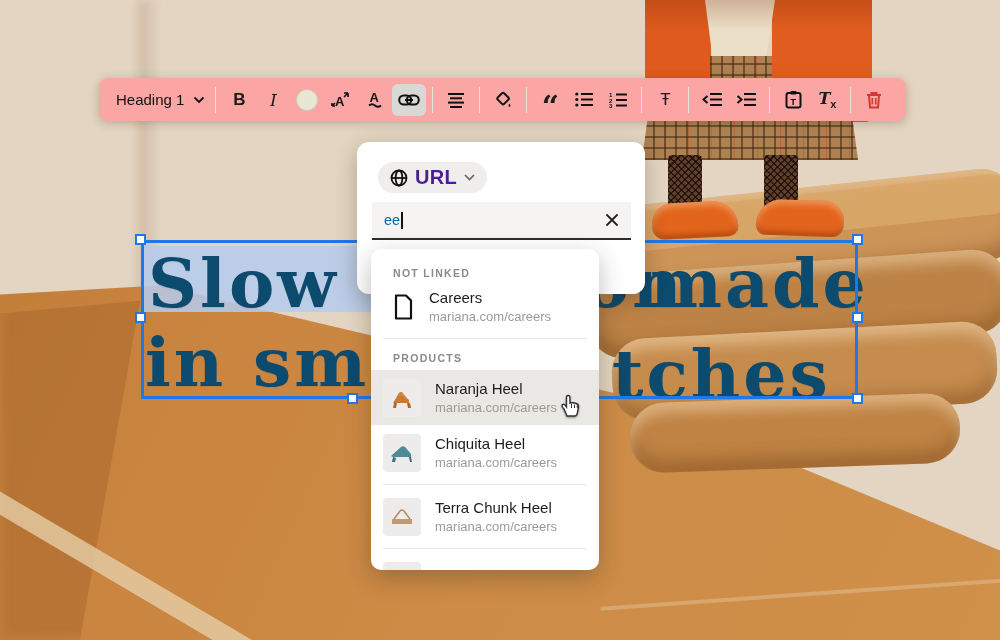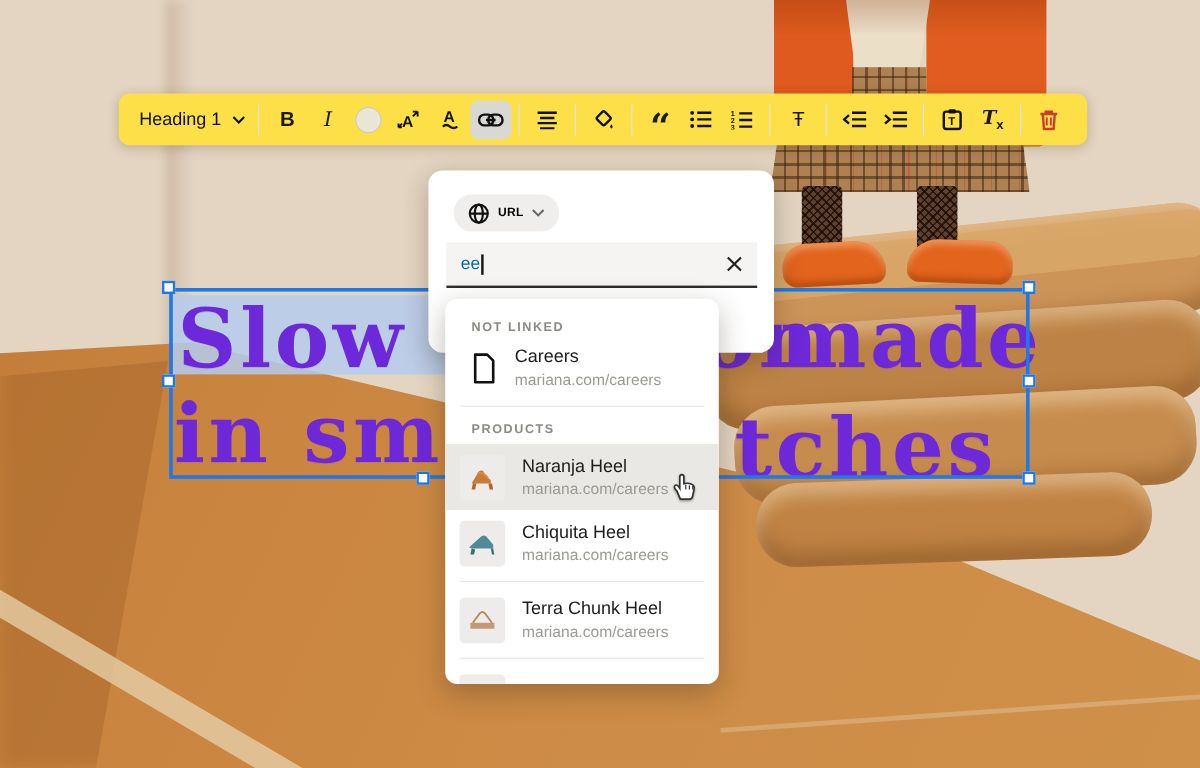--- a/index.html
+++ b/index.html
@@ -49,49 +49,49 @@
       repeating-linear-gradient(-45deg, rgba(20,8,2,.7) 0 1.5px, transparent 1.5px 5px); }
   .leg-l { left:668px; top:155px; height:72px; }
   .leg-r { left:764px; top:155px; height:70px; }
   .shoe { position:absolute; background:#e2641d; box-shadow:inset 0 4px 6px rgba(255,200,150,.5), inset 0 -4px 5px rgba(140,50,0,.5); }
   .shoe-l { left:652px; top:202px; width:86px; height:36px; border-radius:20px 26px 10px 12px; transform:rotate(-3deg); }
   .shoe-r { left:756px; top:200px; width:88px; height:36px; border-radius:26px 20px 12px 10px; transform:rotate(2deg); }
 
   
   .hl-highlight { position:absolute; left:144px; top:246px; width:300px; height:66px; background:#b5cbee; opacity:.85; }
   .hl-seg { position:absolute; font-family:"DejaVu Serif","Liberation Serif",serif; font-weight:bold;
-    font-size:68px; letter-spacing:3px; color:#6d28d9; white-space:pre; text-shadow:0 1px 0 rgba(120,80,40,.15); }
+    font-size:68px; letter-spacing:3px; color:#0c4a6e; white-space:pre; text-shadow:0 1px 0 rgba(120,80,40,.15); }
 
   
   .selbox { position:absolute; left:141px; top:240px; width:717px; height:159px; border:3px solid #1f78e8; }
   .handle { position:absolute; width:11px; height:11px; background:#fff; border:2.5px solid #1f78e8; }
 
   
-  .toolbar { position:absolute; left:99px; top:78px; width:807px; height:43px; background:#fde047; border-radius:9px;
+  .toolbar { position:absolute; left:99px; top:78px; width:807px; height:43px; background:#fca5a5; border-radius:9px;
     box-shadow:0 2px 10px rgba(60,40,20,.25); display:flex; align-items:center; padding:0 13px; z-index:20; }
   .tb-item { display:flex; align-items:center; justify-content:center; height:32px; min-width:34px; border-radius:6px; cursor:pointer; color:#1a1a1a; }
   .tb-sep { width:1px; height:26px; background:#e4e3e0; margin:0 6px; }
   .tb-heading { font-size:15px; color:#111; gap:9px; padding:0 4px; min-width:92px; }
   .tb-glyph-b { font-weight:bold; font-size:17px; }
   .tb-glyph-i { font-family:"DejaVu Serif",serif; font-style:italic; font-size:17px; }
   .tb-circle { width:22px; height:22px; border-radius:50%; background:#e9e6d6; border:1px solid #cfccbc; }
   .tb-active { background:#d8d8d5; }
   .tb-strike { font-size:17px; font-weight:500; }
   .tb-tx { font-family:"DejaVu Serif",serif; font-style:italic; font-size:16px; font-weight:bold;align-items:center; }
   .tb-tx sub { font-style:normal; font-family:"Liberation Sans",sans-serif; font-size:11px; font-weight:bold; }
   .tb-quote { font-family:"DejaVu Serif",serif; font-size:30px; font-weight:bold; line-height:10px; padding-top:14px; }
   .tb-trash { color:#cf3a30; }
   .tb-item svg { display:block; }
 
   
   .card1 { position:absolute; left:357px; top:142px; width:288px; height:152px; background:#fff; border-radius:12px;
     box-shadow:0 6px 22px rgba(50,35,20,.28); z-index:30; }
   .url-pill { position:absolute; left:21px; top:20px; height:31px; padding:0 12px; background:#efeeec; border-radius:16px;
     display:flex; align-items:center; gap:7px; cursor:pointer; }
-  .url-pill .lbl { font-size:10px; font-weight:bold; color:#000000; letter-spacing:.3px; }
+  .url-pill .lbl { font-size:20px; font-weight:bold; color:#4c1d95; letter-spacing:.3px; }
   .search-box { position:absolute; left:15px; top:60px; width:259px; height:38px; background:#f5f4f2;
     border-bottom:2px solid #2e2e2e; display:flex; align-items:center; padding:0 12px; }
   .search-text { font-size:14.5px; color:#0369a1; }
   .caret { width:1.5px; height:17px; background:#111; margin-left:1px; animation:blink 1.1s steps(1) infinite; }
   @keyframes blink { 50% { opacity:0; } }
   .clear-x { margin-left:auto; cursor:pointer; display:flex; }
 
   
   .card2 { position:absolute; left:371px; top:249px; width:228px; height:321px; background:#fff; border-radius:10px;
     box-shadow:0 8px 24px rgba(50,35,20,.3); z-index:31; overflow:hidden; }

